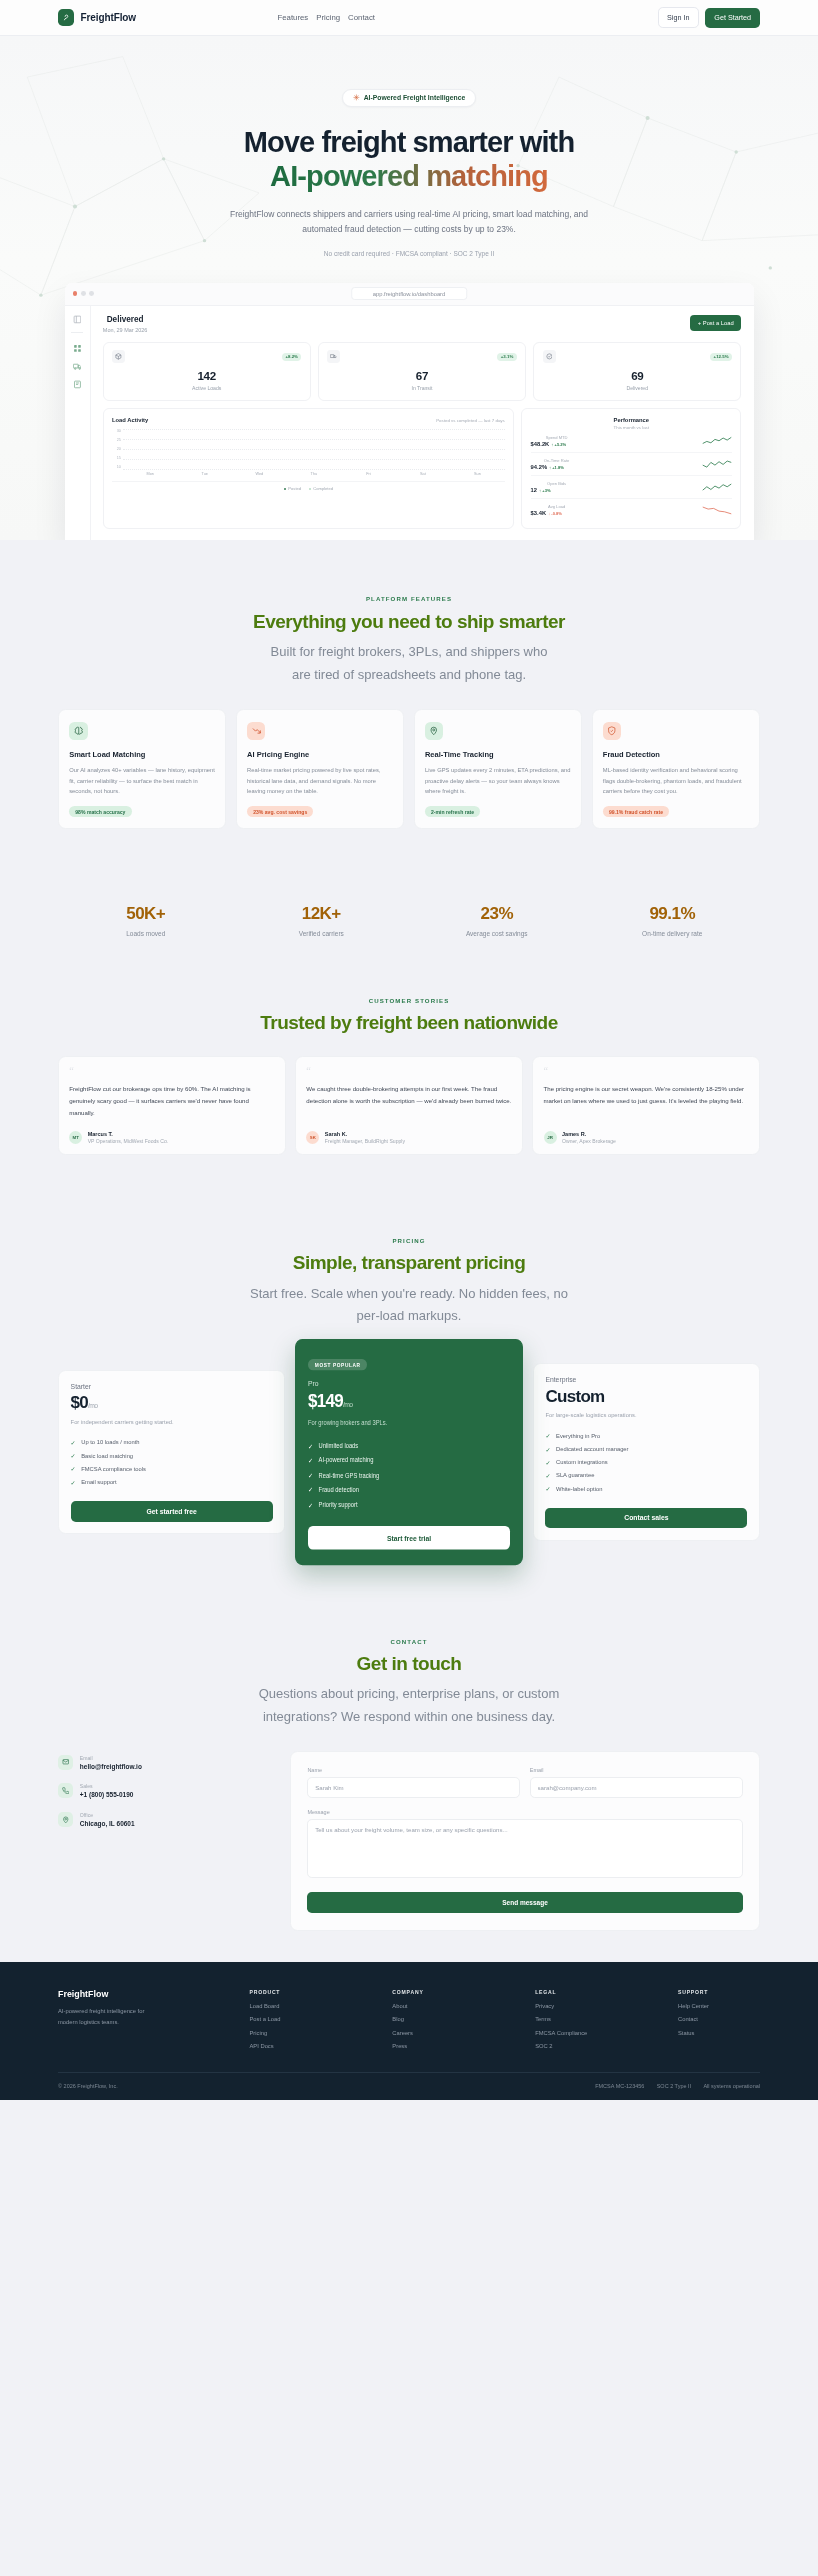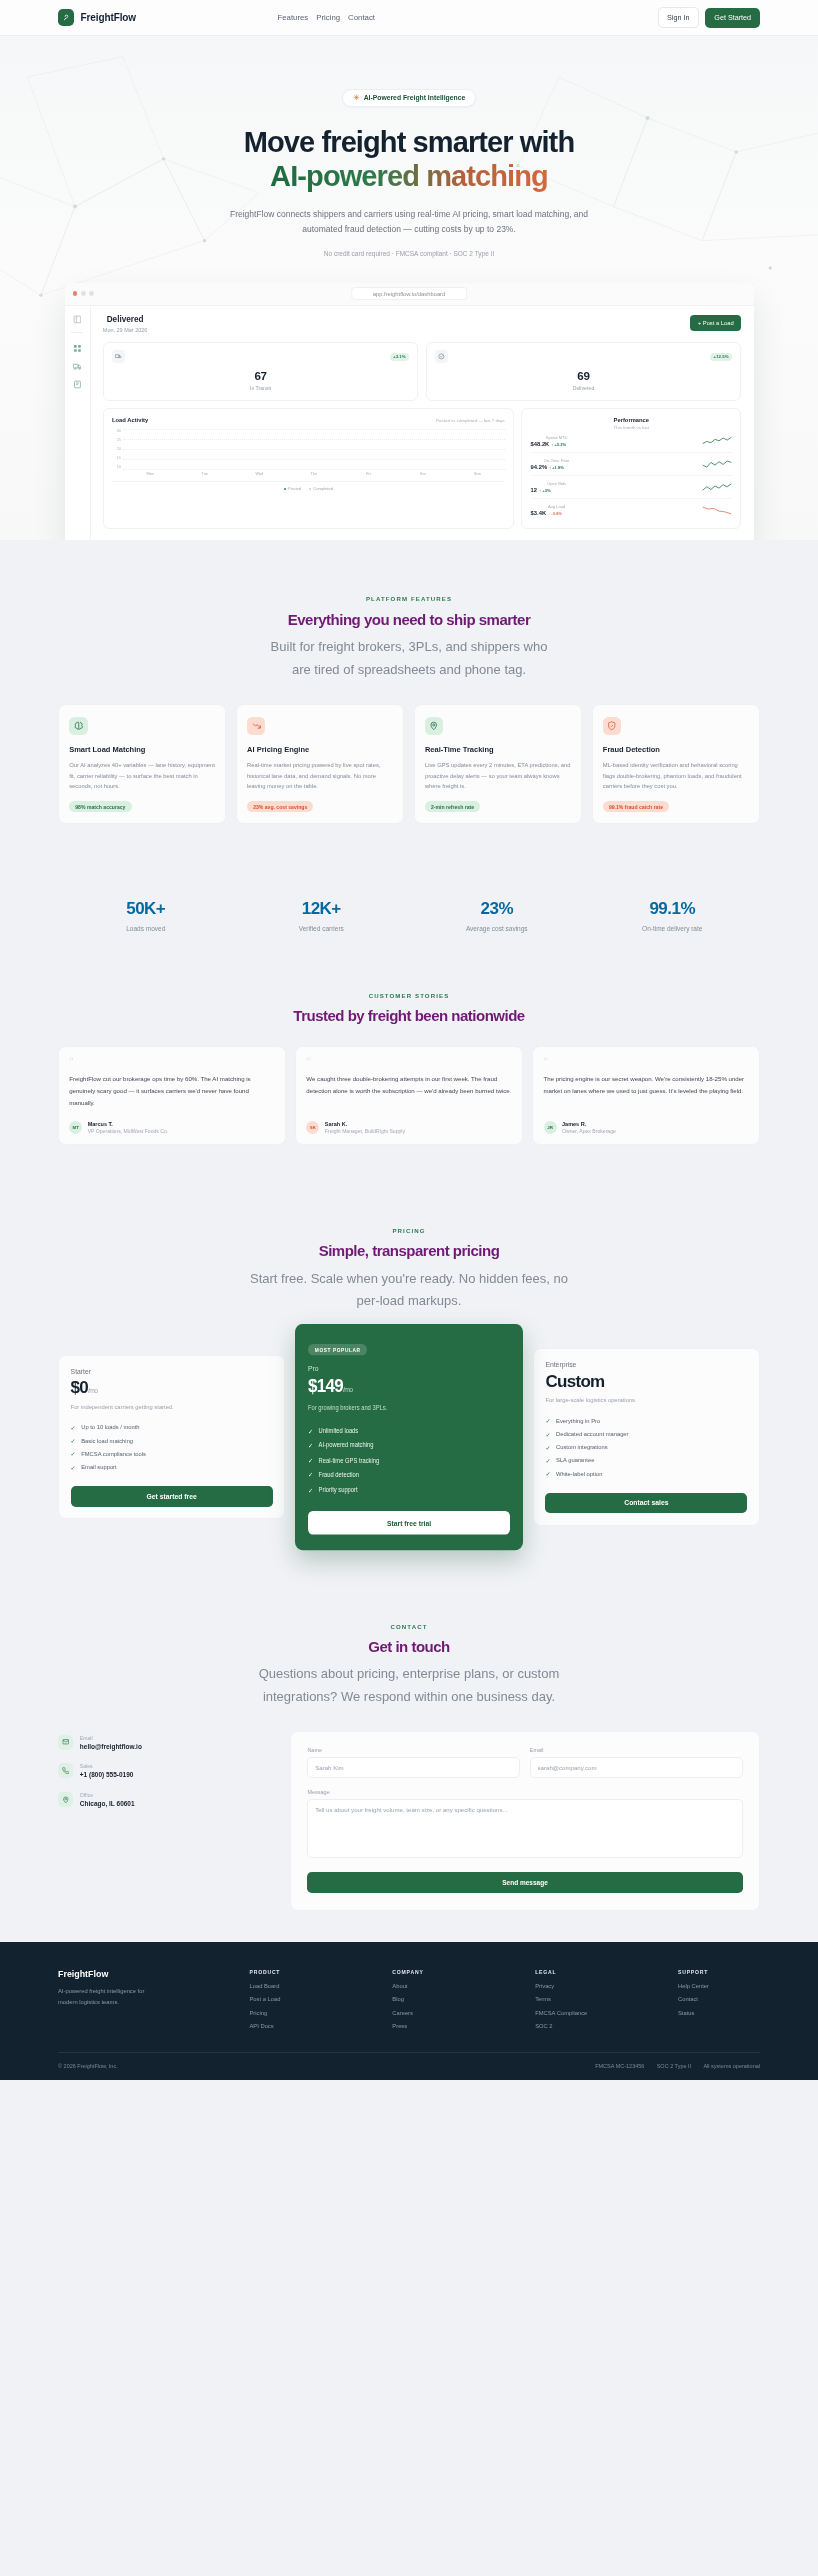--- a/index.html
+++ b/index.html
@@ -152,22 +152,22 @@
   .perf-vline { display: flex; align-items: center; gap: 2px; margin-top: 1.4px; }
   .perf-v { font-size: 5.8px; font-weight: 700; color: #17212e; }
   .perf-d { font-size: 4.1px; font-weight: 700; }
   .up { color: #2a7a4b; } .down { color: #e0705a; }
   .spark { margin-left: auto; }
 
   
   .sect { padding: 40px 0; }
   .eyebrow { text-align: center; font-size: 6.1px; letter-spacing: 1.1px; font-weight: 700; color: #2a7a4b; }
   h2.sect-title {
-    text-align: center; font-size: 15px; font-weight: 700; letter-spacing: -0.5px;
-    color: #701a75; margin-top: 8.2px;
+    text-align: center; font-size: 19px; font-weight: 700; letter-spacing: -0.5px;
+    color: #4d7c0f; margin-top: 8.2px;
   }
   .sect-sub { text-align: center; font-size: 13px; line-height: 1.75; color: #828a96;
               margin: 8.2px auto 0; width: 293px; }
 
   .feat-grid { display: flex; gap: 9.5px; margin-top: 23px; }
   .feat-card {
     flex: 1; background: #fcfcfd; border: 0.7px solid #eef0f3; border-radius: 7.5px;
     padding: 11.6px 10.2px 10.2px;
   }
   .feat-ic { width: 18.4px; height: 18.4px; border-radius: 5.5px; display: flex;
@@ -179,21 +179,21 @@
   .feat-badge {
     display: inline-block; margin-top: 8.9px; font-size: 5.1px; font-weight: 600;
     padding: 2.7px 6.1px; border-radius: 681px;
   }
   .bg-green { background: #d9f0e1; color: #26714a; }
   .bg-orange { background: #fcdcd0; color: #d1532c; }
 
   
   .stats { display: flex; padding: 35px 0 31px; }
   .stat { flex: 1; text-align: center; }
-  .stat-n { font-size: 17px; font-weight: 700; color: #0369a1; letter-spacing: -0.5px; }
+  .stat-n { font-size: 17px; font-weight: 700; color: #a16207; letter-spacing: -0.5px; }
   .stat-l { font-size: 6.5px; color: #848c98; margin-top: 6.1px; }
 
   
   .tst-grid { display: flex; gap: 9.5px; margin-top: 22px; }
   .tst-card { flex: 1; background: #fcfcfd; border: 0.7px solid #eef0f3; border-radius: 7.5px;
               padding: 11px 10.2px 10.2px; display: flex; flex-direction: column; }
   .quote { font-size: 10.2px; color: #dfe2e7; line-height: .6; font-family: "Liberation Serif", serif; }
   .tst-text { font-size: 6.1px; line-height: 1.95; color: #3e4654; margin-top: 9.5px; flex: 1; }
   .tst-who { display: flex; align-items: center; gap: 5.5px; margin-top: 11.6px; }
   .av { width: 13px; height: 13px; border-radius: 50%; display: flex; align-items: center;
@@ -379,20 +379,33 @@
         <div class="mock-main">
           <div class="mock-head">
             <div>
               <div class="mock-h1">Delivered</div>
               <div class="mock-date">Mon, 29 Mar 2026</div>
             </div>
             <button class="btn-post">+  Post a Load</button>
           </div>
 
           <div class="kpis">
+            <div class="kpi">
+              <div class="kpi-top">
+                <span class="kpi-ic">
+                  <svg width="6.8" height="6.8" viewBox="0 0 24 24" fill="none" stroke="#6b7280" stroke-width="2">
+                      <path d="M12 2l9 5v10l-9 5-9-5V7z"></path>
+                      <path d="M12 12l9-5M12 12v10M12 12L3 7"></path>
+                    </svg>
+                </span>
+                <span class="kpi-badge">+8.2%</span>
+              </div>
+              <div class="kpi-val">142</div>
+              <div class="kpi-lbl">Active Loads</div>
+            </div>
             <div class="kpi">
               <div class="kpi-top">
                 <span class="kpi-ic">
                   <svg width="6.8" height="6.8" viewBox="0 0 24 24" fill="none" stroke="#6b7280" stroke-width="2">
                       <rect x="1" y="6" width="13" height="10" rx="1"></rect>
                       <path d="M14 9h4l3 3v4h-7z"></path>
                     </svg>
                 </span>
                 <span class="kpi-badge">+3.1%</span>
               </div>

